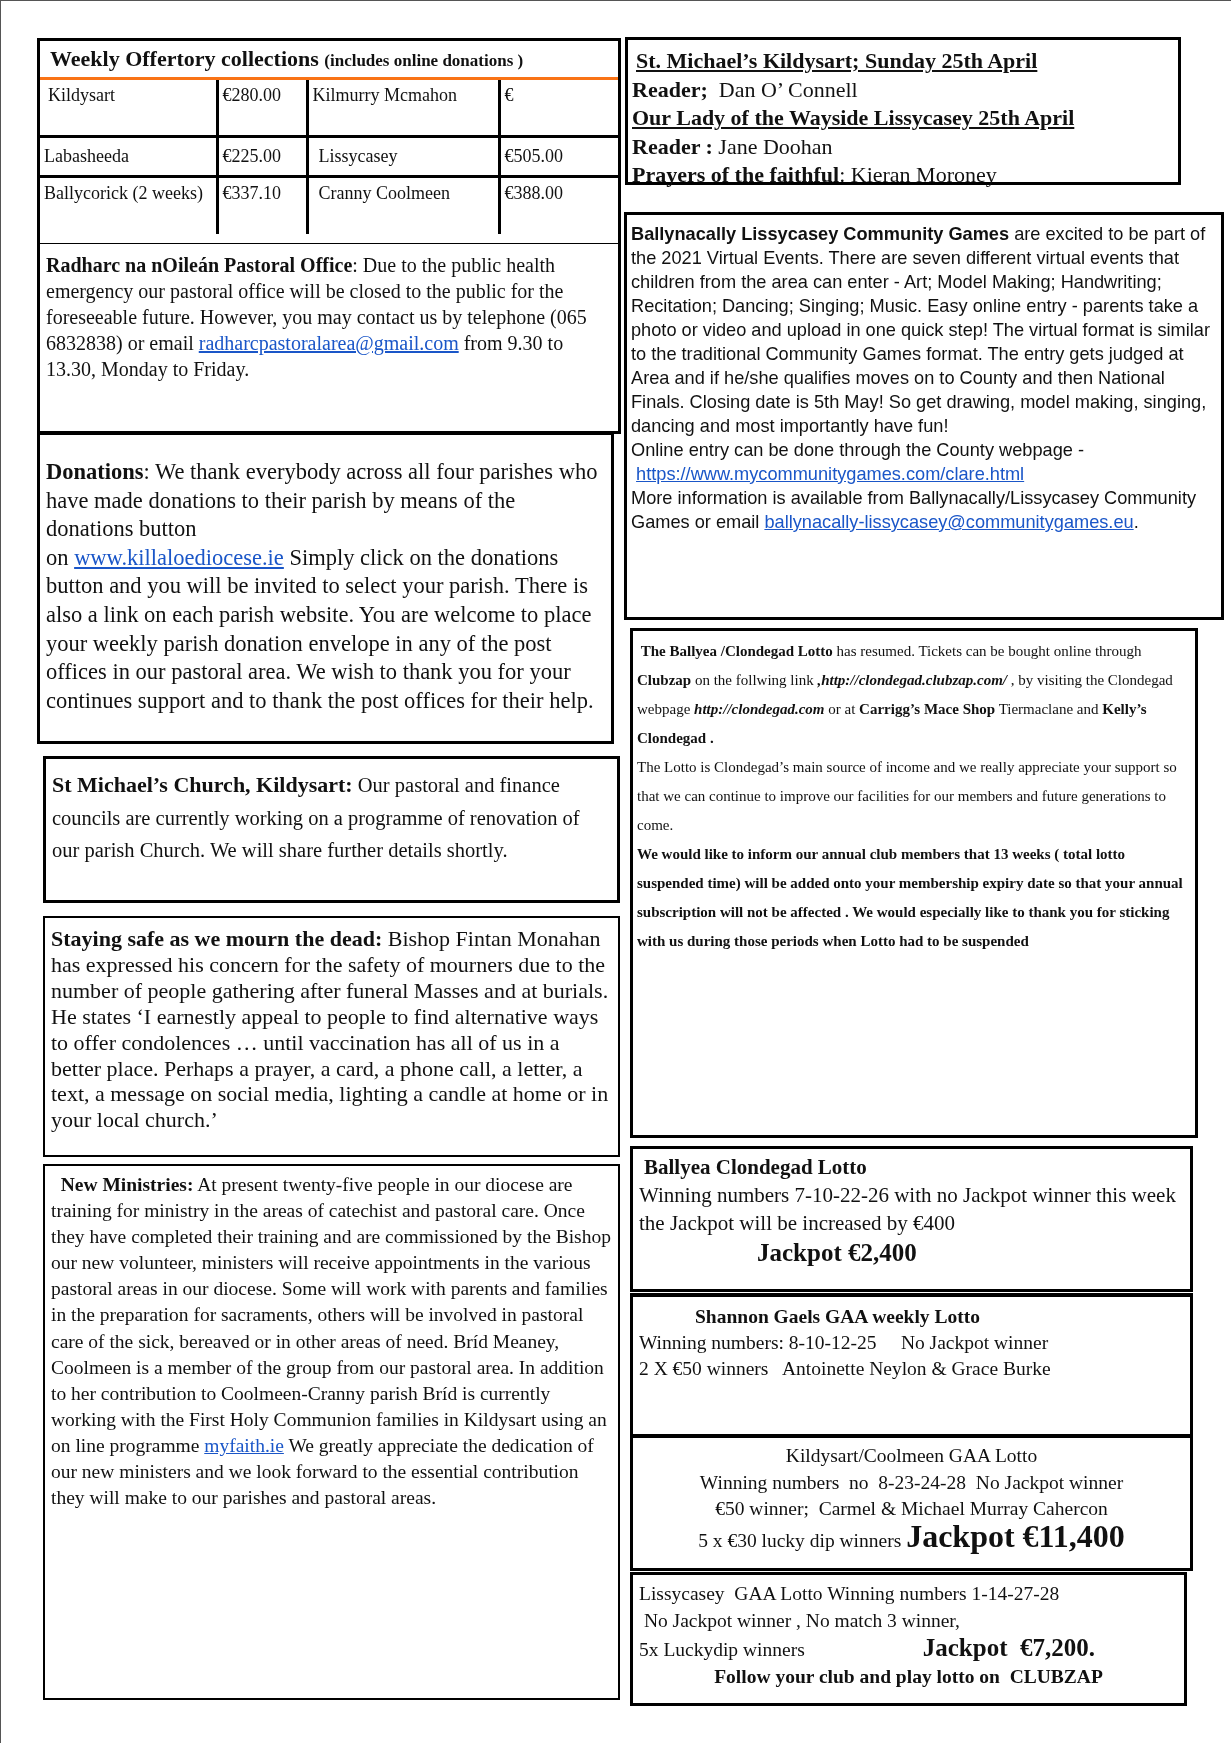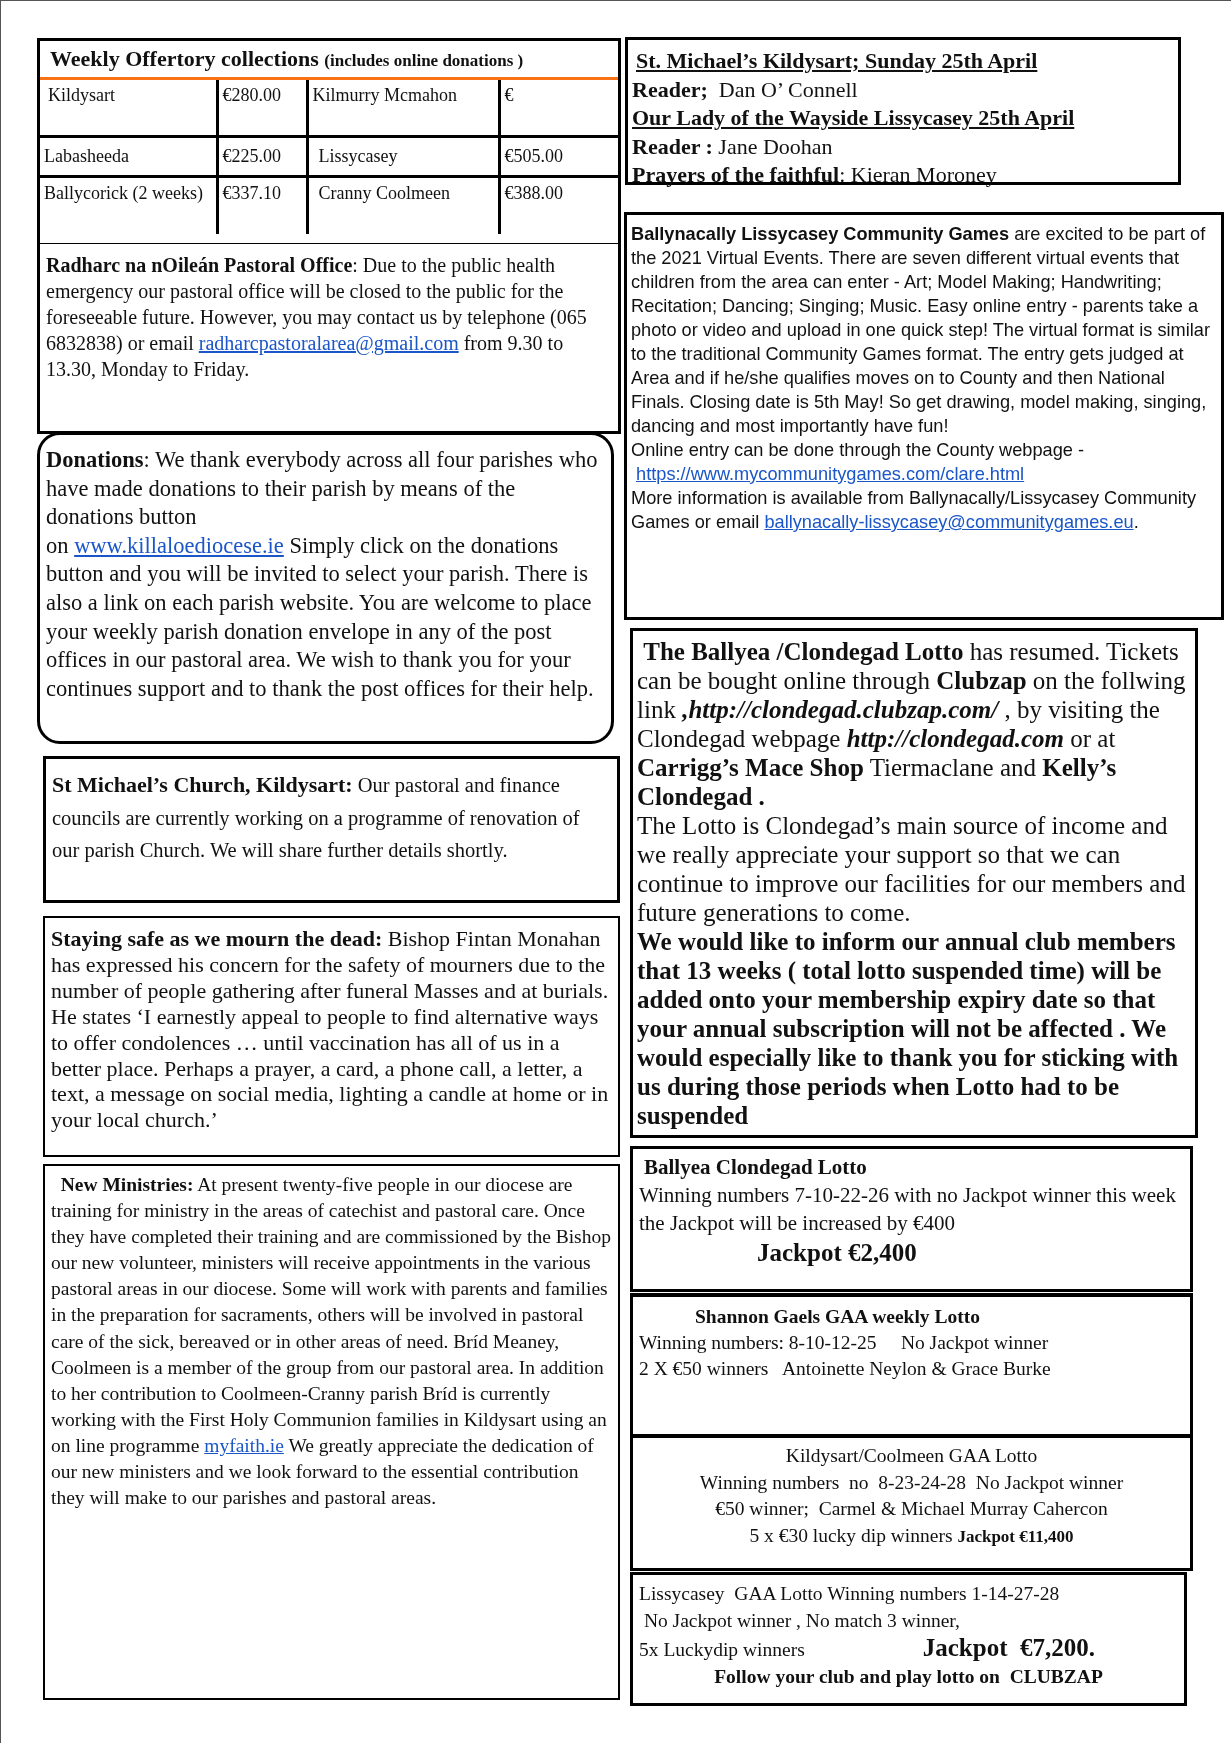--- a/index.html
+++ b/index.html
@@ -24,34 +24,34 @@
   #offertory table { border-collapse: collapse; width: 100%; table-layout: fixed; }
   #offertory td { border: 3px solid #000; font-size: 18px; vertical-align: top; padding: 4px 4px 0 4px; line-height: 22px; }
   #offertory tr:first-child td { border-top: none; }
   #offertory tr:last-child td { border-bottom: none; }
   #offertory td:first-child { border-left: none; }
   #offertory td:last-child { border-right: none; }
 
   #pastoral { left: 37px; top: 244px; width: 584px; height: 190px; border-width: 3px; border-top: none;
         padding: 8px 6px; font-size: 20px; line-height: 26px; }
   #donations { left: 37px; top: 432px; width: 577px; height: 312px; border-width: 3px;
-        padding: 11px 6px; font-size: 22.5px; line-height: 28.6px; border-radius: 23px; }
+        padding: 23px 6px; font-size: 22.5px; line-height: 28.6px; }
   #stmichael { left: 43px; top: 756px; width: 577px; height: 147px; border-width: 3px;
         padding: 10px 6px; font-size: 20.5px; line-height: 32.5px; }
   #staysafe { left: 43px; top: 916px; width: 577px; height: 241px; border-width: 2px;
         padding: 8px 6px; font-size: 22px; line-height: 25.9px; }
   #ministries { left: 43px; top: 1164px; width: 577px; height: 536px; border-width: 2px;
         padding: 6px 6px; font-size: 19.5px; line-height: 26.1px; }
 
   #readers { left: 625px; top: 37px; width: 556px; height: 148px; border-width: 3px;
         padding: 7px 4px; font-size: 22px; line-height: 28.6px; }
   #games { left: 624px; top: 212px; width: 600px; height: 408px; border-width: 3px;
         padding: 7px 4px; font-size: 18.2px; line-height: 24px; }
   #lotto1 { left: 630px; top: 628px; width: 568px; height: 510px; border-width: 3px;
-        padding: 6px 4px; font-size: 25px; line-height: 29px; }
+        padding: 6px 4px; font-size: 15px; line-height: 29px; }
   #lotto2 { left: 630px; top: 1146px; width: 563px; height: 146px; border-width: 3px;
         padding: 4px 6px; font-size: 21px; line-height: 28px; }
   #shannon { left: 630px; top: 1293px; width: 563px; height: 144px; border-width: 3px; border-top: 4px solid #000;
         padding: 7px 6px; font-size: 19.5px; line-height: 26px; }
   #kildcool { left: 630px; top: 1435px; width: 563px; height: 136px; border-width: 3px;
         padding: 5px 6px; font-size: 19.5px; line-height: 26.5px; text-align: center; }
   #lissy { left: 630px; top: 1572px; width: 557px; height: 134px; border-width: 3px;
         padding: 5px 6px; font-size: 19.5px; line-height: 27px; }
   .center { text-align: center; }
 </style>
@@ -142,21 +142,21 @@
 <div id="shannon" class="box serif">
   <p style="padding-left:56px"><b>Shannon Gaels GAA weekly Lotto</b></p>
   <p style="white-space:pre">Winning numbers: 8-10-12-25     No Jackpot winner</p>
   <p style="white-space:pre">2 X €50 winners   Antoinette Neylon &amp; Grace Burke</p>
 </div>
 
 <div id="kildcool" class="box serif">
   <p>Kildysart/Coolmeen GAA Lotto</p>
   <p style="white-space:pre">Winning numbers  no  8-23-24-28  No Jackpot winner</p>
   <p style="white-space:pre">€50 winner;  Carmel &amp; Michael Murray Cahercon</p>
-  <p><span>5 x €30 lucky dip winners</span> <b style="font-size:17px">Jackpot €11,400</b></p>
+  <p><span>5 x €30 lucky dip winners</span> <b style="font-size:32px">Jackpot €11,400</b></p>
 </div>
 
 <div id="lissy" class="box serif">
   <p style="white-space:pre">Lissycasey  GAA Lotto Winning numbers 1-14-27-28</p>
   <p style="white-space:pre"> No Jackpot winner , No match 3 winner,</p>
   <p><span>5x Luckydip winners</span><b style="font-size:25px;margin-left:118px;white-space:pre">Jackpot  €7,200.</b></p>
   <p class="center"><b style="white-space:pre">Follow your club and play lotto on  CLUBZAP</b></p>
 </div>
 
 </body></html>

